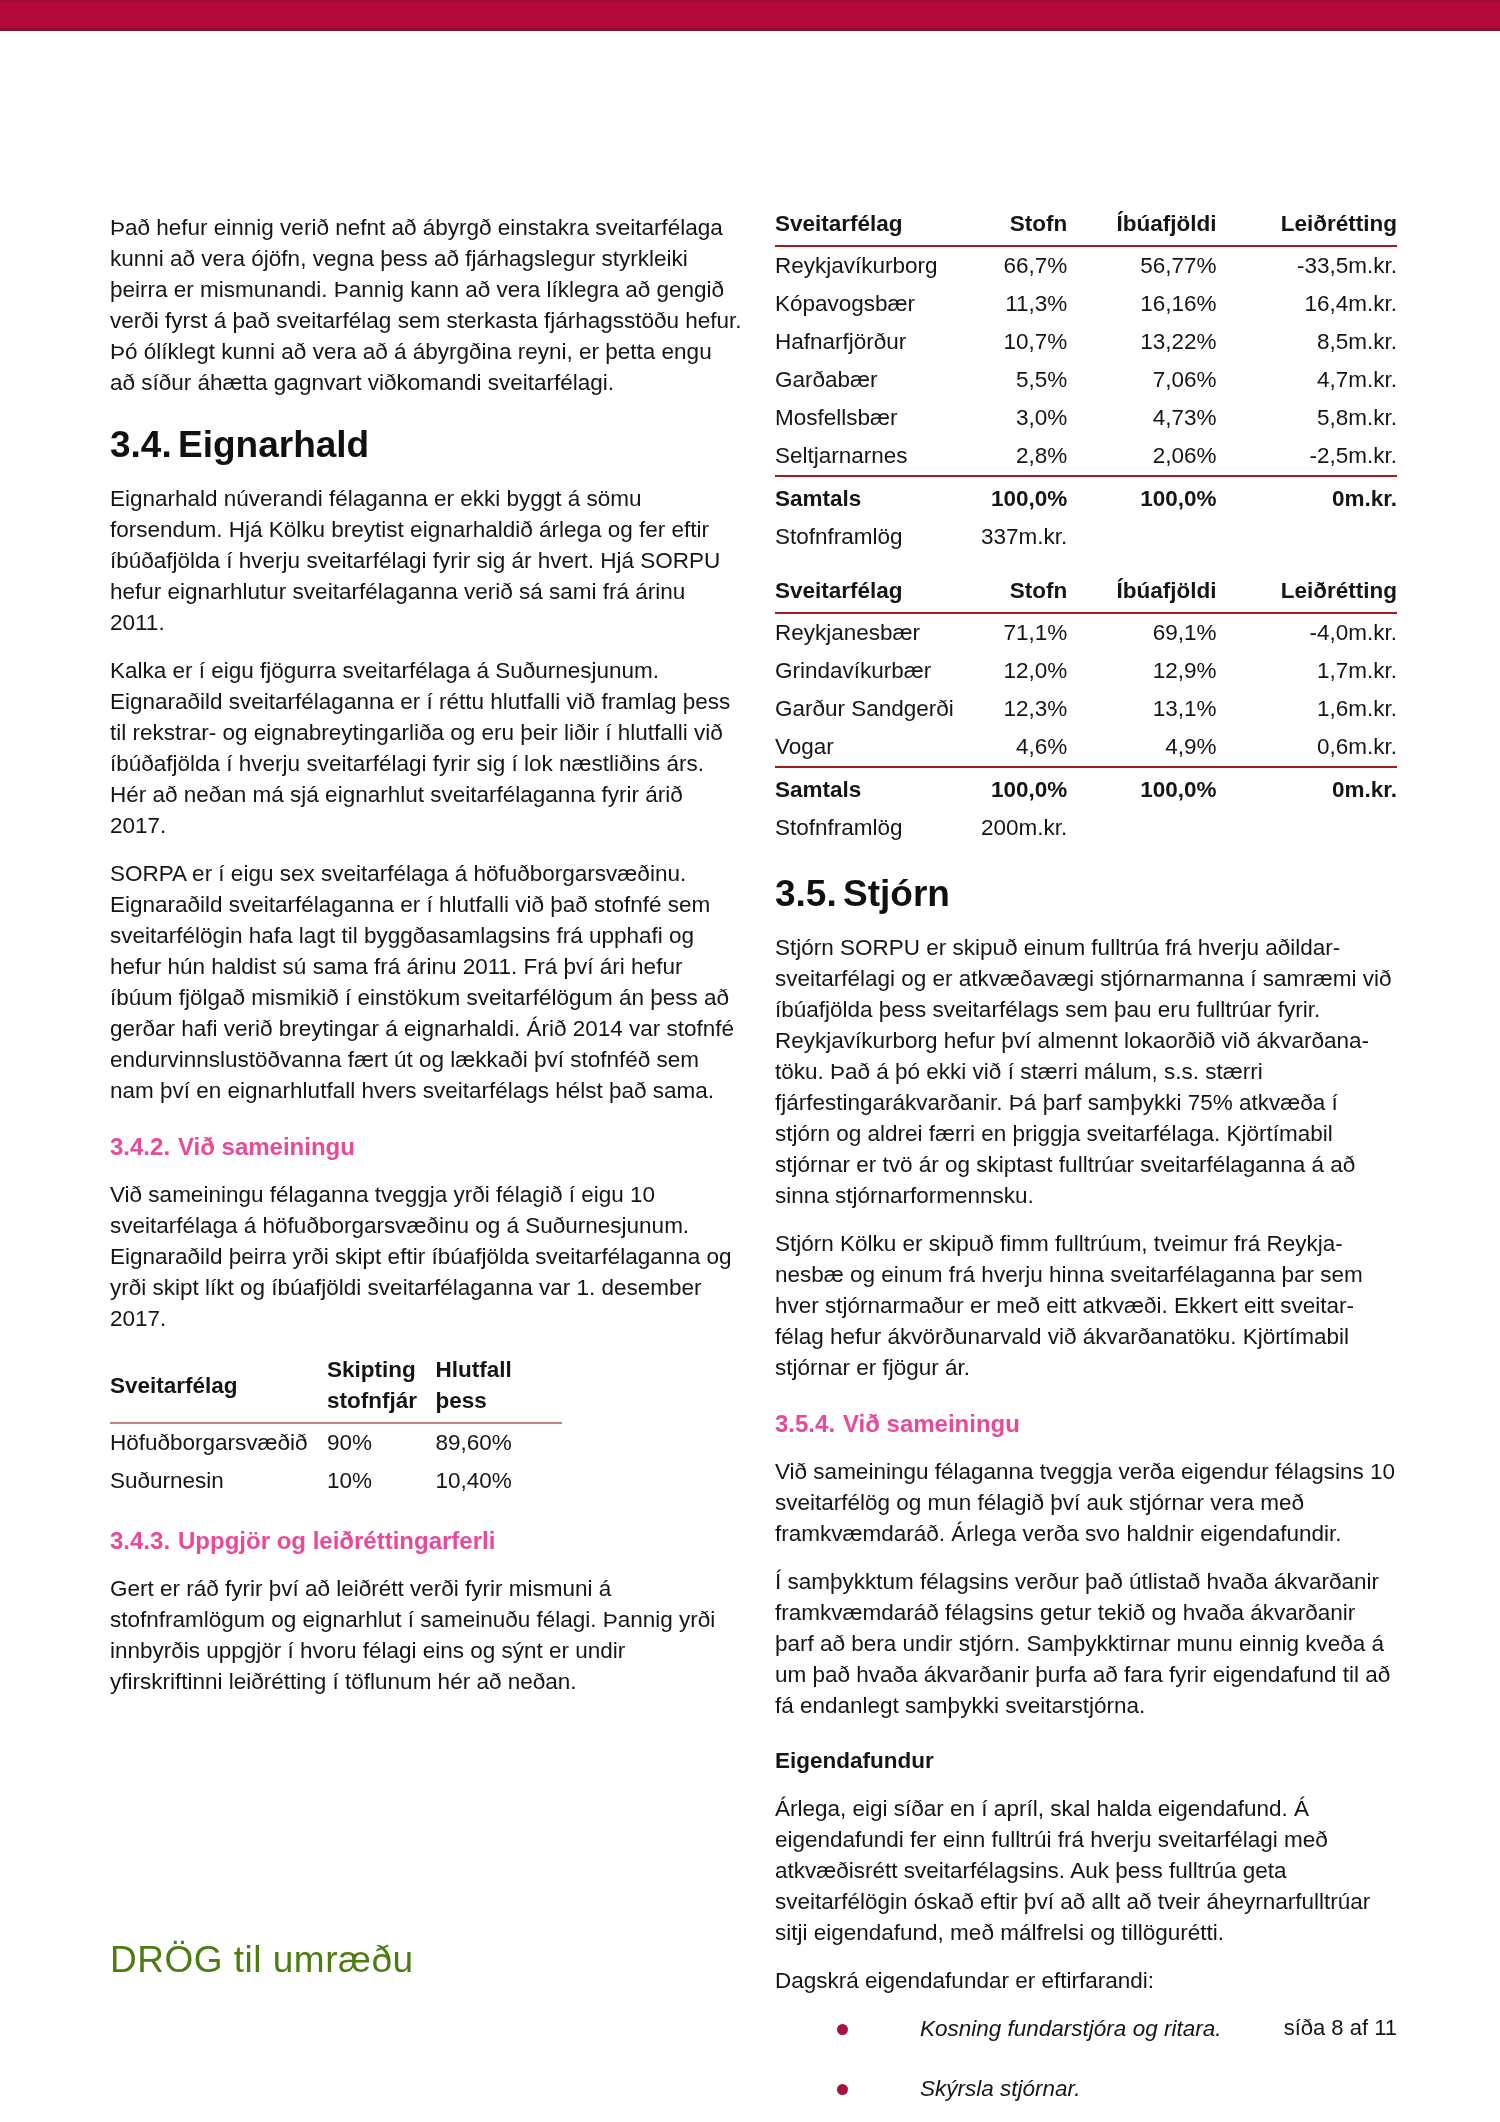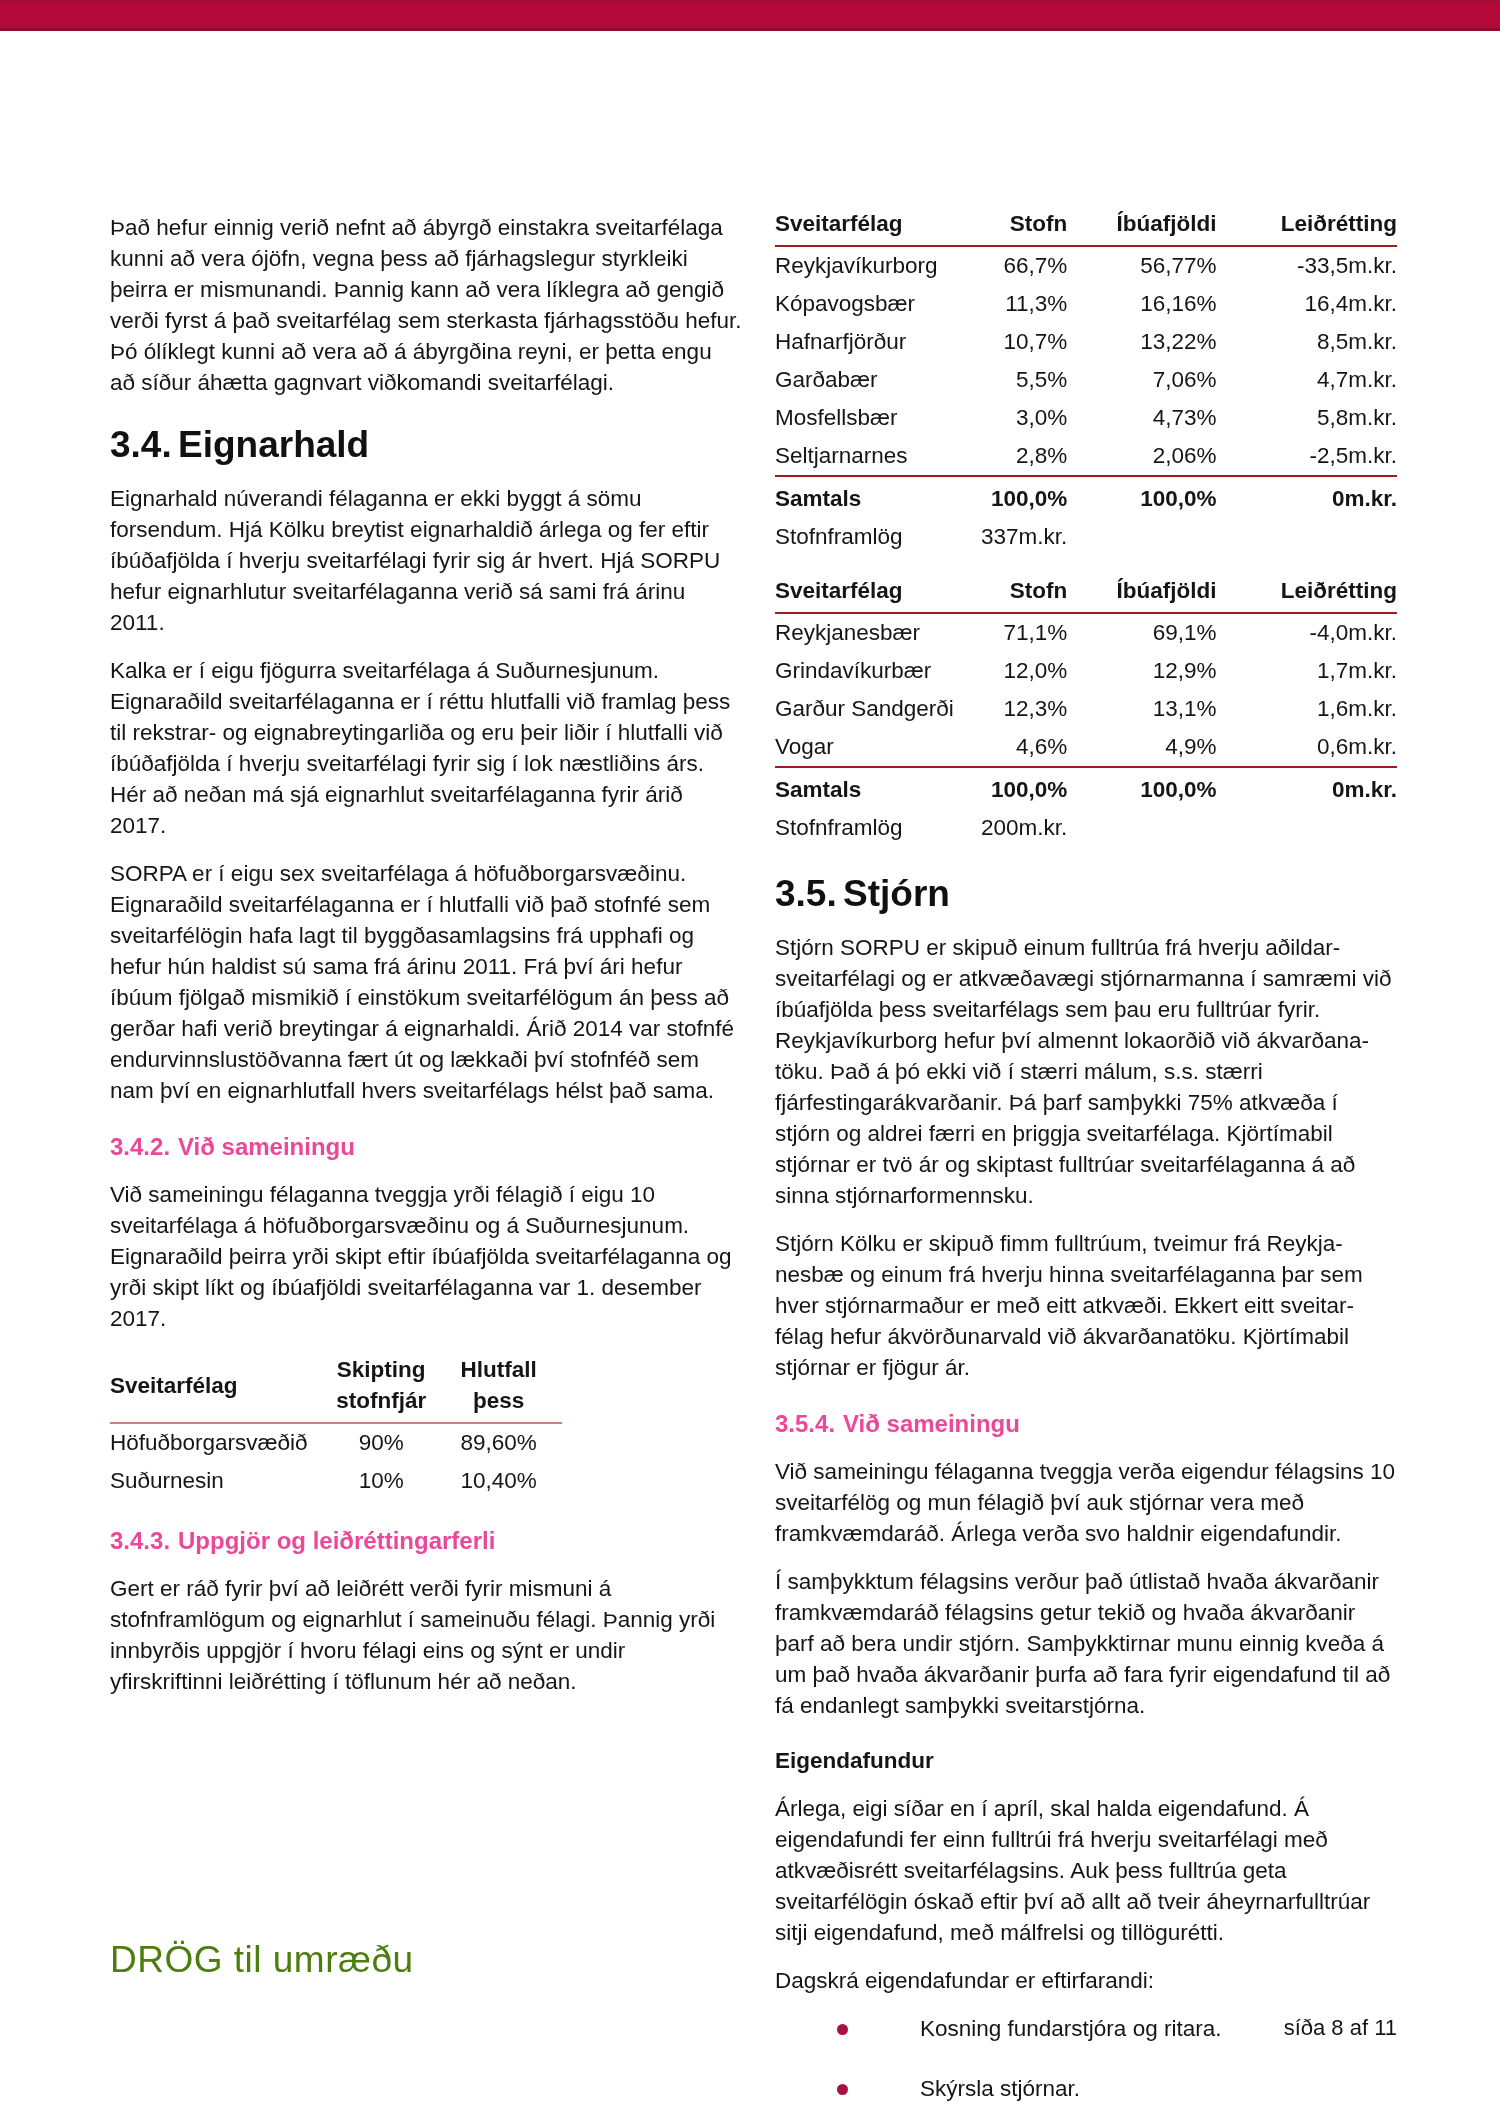--- a/index.html
+++ b/index.html
@@ -26,22 +26,22 @@
   .tbl-wide{width:622px;margin:0 0 16px 0;}
   .tbl-wide col.c1{width:33%;} .tbl-wide col.c2{width:14%;}
   .tbl-wide col.c3{width:24%;} .tbl-wide col.c4{width:29%;}
   .tbl-wide td.r{text-align:right;}
   .tbl-wide tr.hdr td{font-weight:bold;border-bottom:2px solid #9e1c1e;padding-bottom:6px;}
   .tbl-wide tr.lastdata td{border-bottom:2px solid #9e1c1e;}
   .tbl-wide tr.totals td{font-weight:bold;padding-top:6px;}
   .tbl-small{width:452px;margin:6px 0 0 0;}
   .tbl-small col.c1{width:48%;} .tbl-small col.c2{width:24%;} .tbl-small col.c3{width:28%;}
   .tbl-small tr.hdr td{font-weight:bold;border-bottom:2px solid #c9807f;padding-bottom:6px;vertical-align:middle;}
-  .tbl-small td.c{text-align:center;}
-  .agenda{margin-top:4px;}
+  .tbl-small td.c{text-align:left;}
+  .agenda{margin-top:4px;font-style:italic;}
   .bullet-item{position:relative;padding-left:145px;margin-bottom:29px;min-height:31px;}
   .bullet-dot{
     position:absolute;left:62px;top:11px;width:11px;height:11px;border-radius:50%;
     background:#a8123e;
   }
   .footer-brand{
     position:absolute;left:110px;top:1938px;font-size:37px;line-height:44px;
     color:#4d7c0f;letter-spacing:0.5px;
   }
   .page-num{position:absolute;right:103px;top:2014px;font-size:22px;line-height:28px;color:#151515;}

